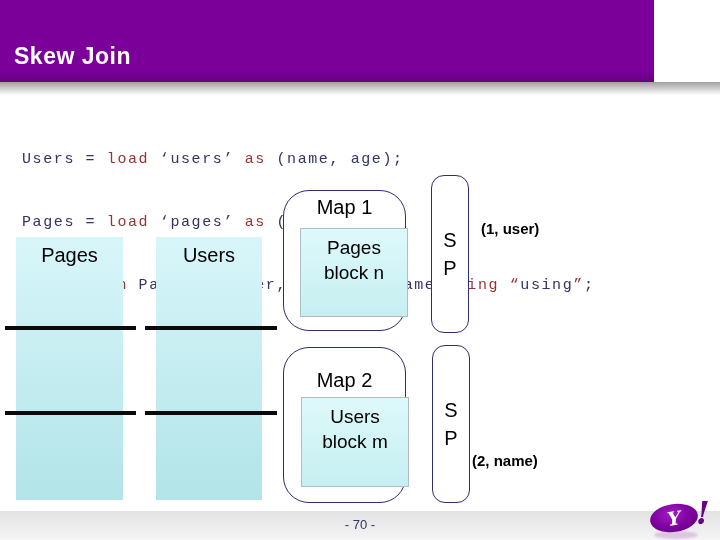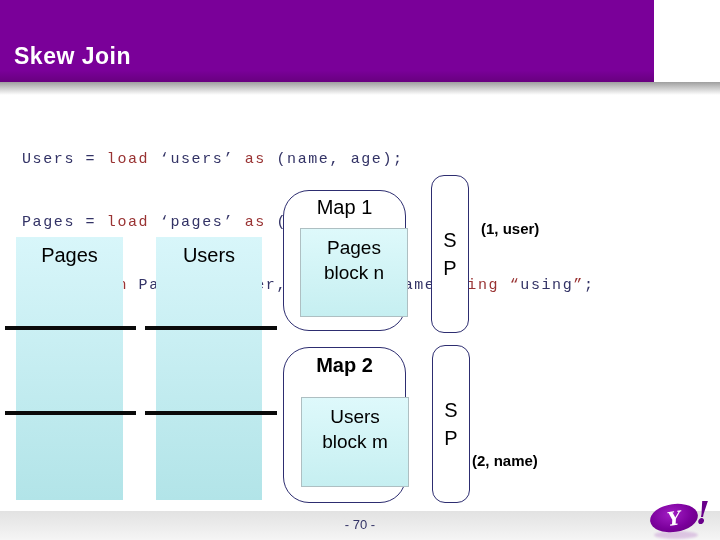--- a/index.html
+++ b/index.html
@@ -32,21 +32,21 @@
   .l2a{left:5px;top:411px;width:131px;}
   .l2b{left:145px;top:411px;width:132px;}
 
   
   .mapbox{position:absolute;left:283px;width:123px;background:#fff;box-sizing:border-box;
           border:1.5px solid var(--diagram_border,#2d2d70);border-radius:26px;text-align:center;font-size:20px;}
   .map1{top:190px;height:141px;}
   .map2{top:347px;height:156px;}
   .map-title{display:block;}
   .map1 .map-title{margin-top:5px;}
-  .map2 .map-title{margin-top:6px;font-weight:bold;}
+  .map2 .map-title{margin-top:21px;}
 
   .block{position:absolute;box-sizing:border-box;text-align:center;font-size:19px;line-height:25px;padding-top:6px;
          background:linear-gradient(180deg,var(--block_cyan_top,#def9fb),var(--block_cyan_bottom,#c6eff1));
          border:1px solid #aebfc2;}
   .map1 .block{left:16px;top:37px;width:108px;height:89px;}
   .map2 .block{left:17px;top:49px;width:108px;height:90px;}
 
   
   .spbox{position:absolute;width:38px;height:158px;background:#fff;box-sizing:border-box;
          border:1.5px solid var(--diagram_border,#2d2d70);border-radius:13px;

